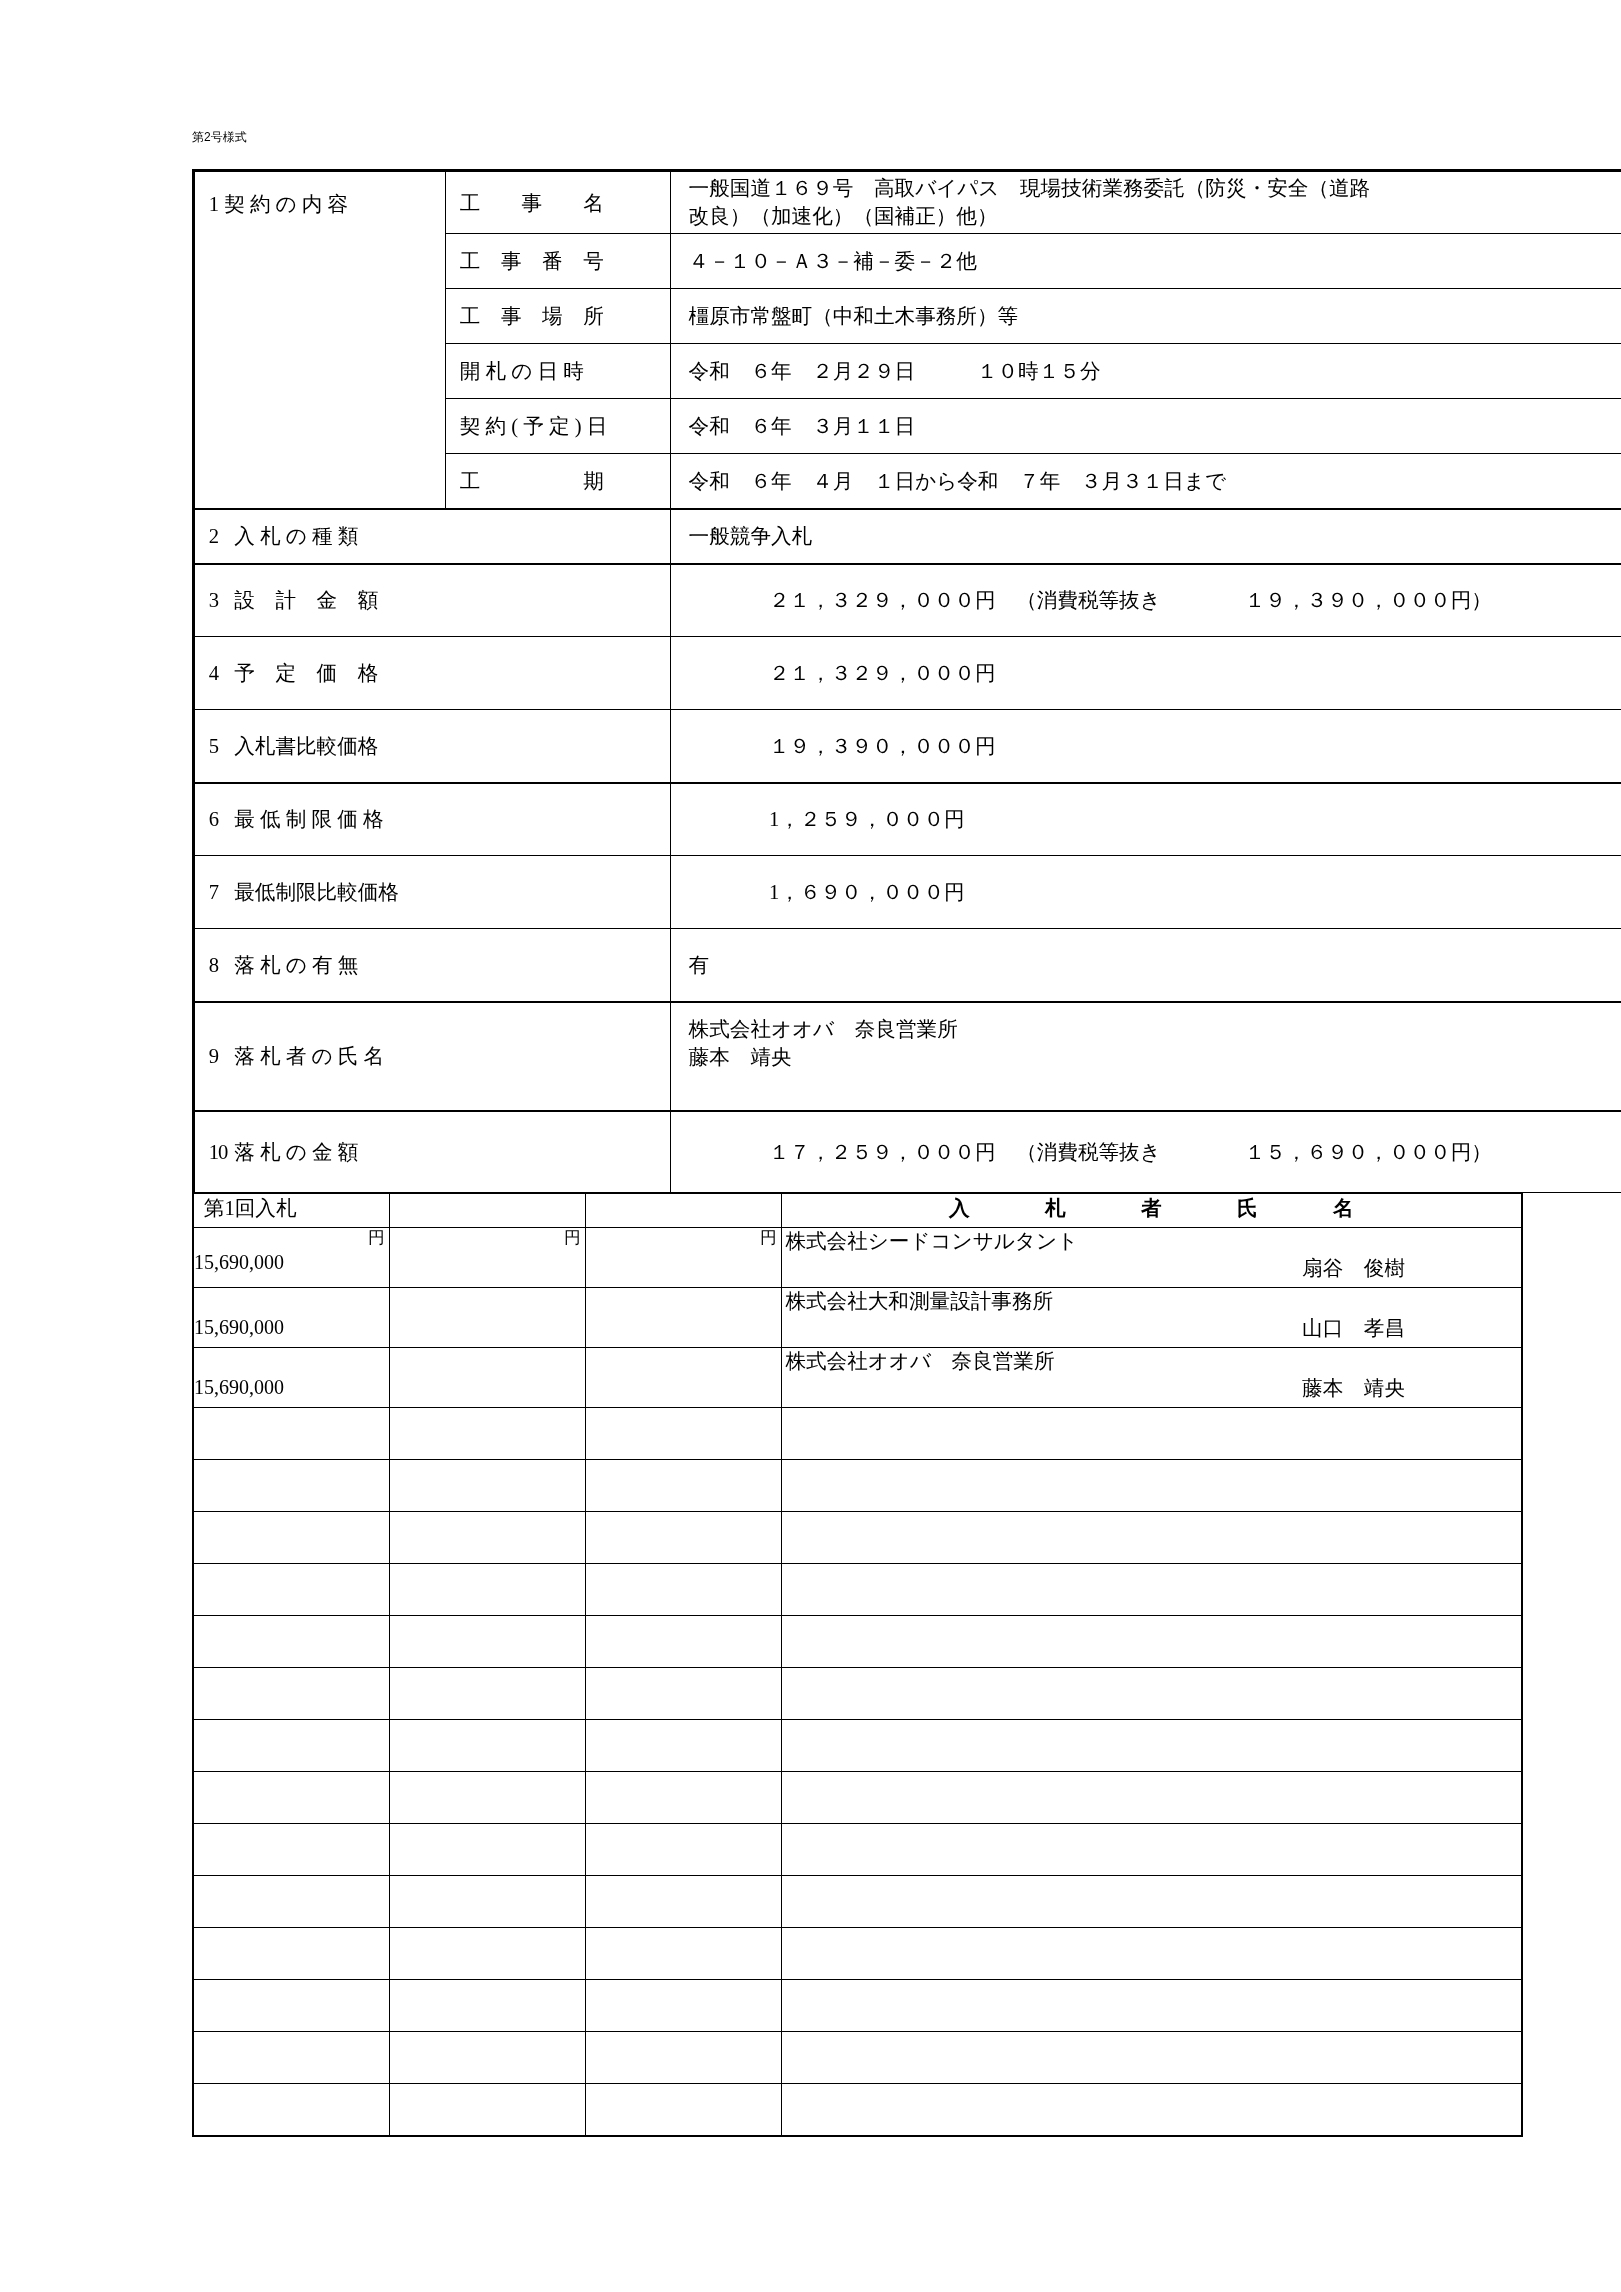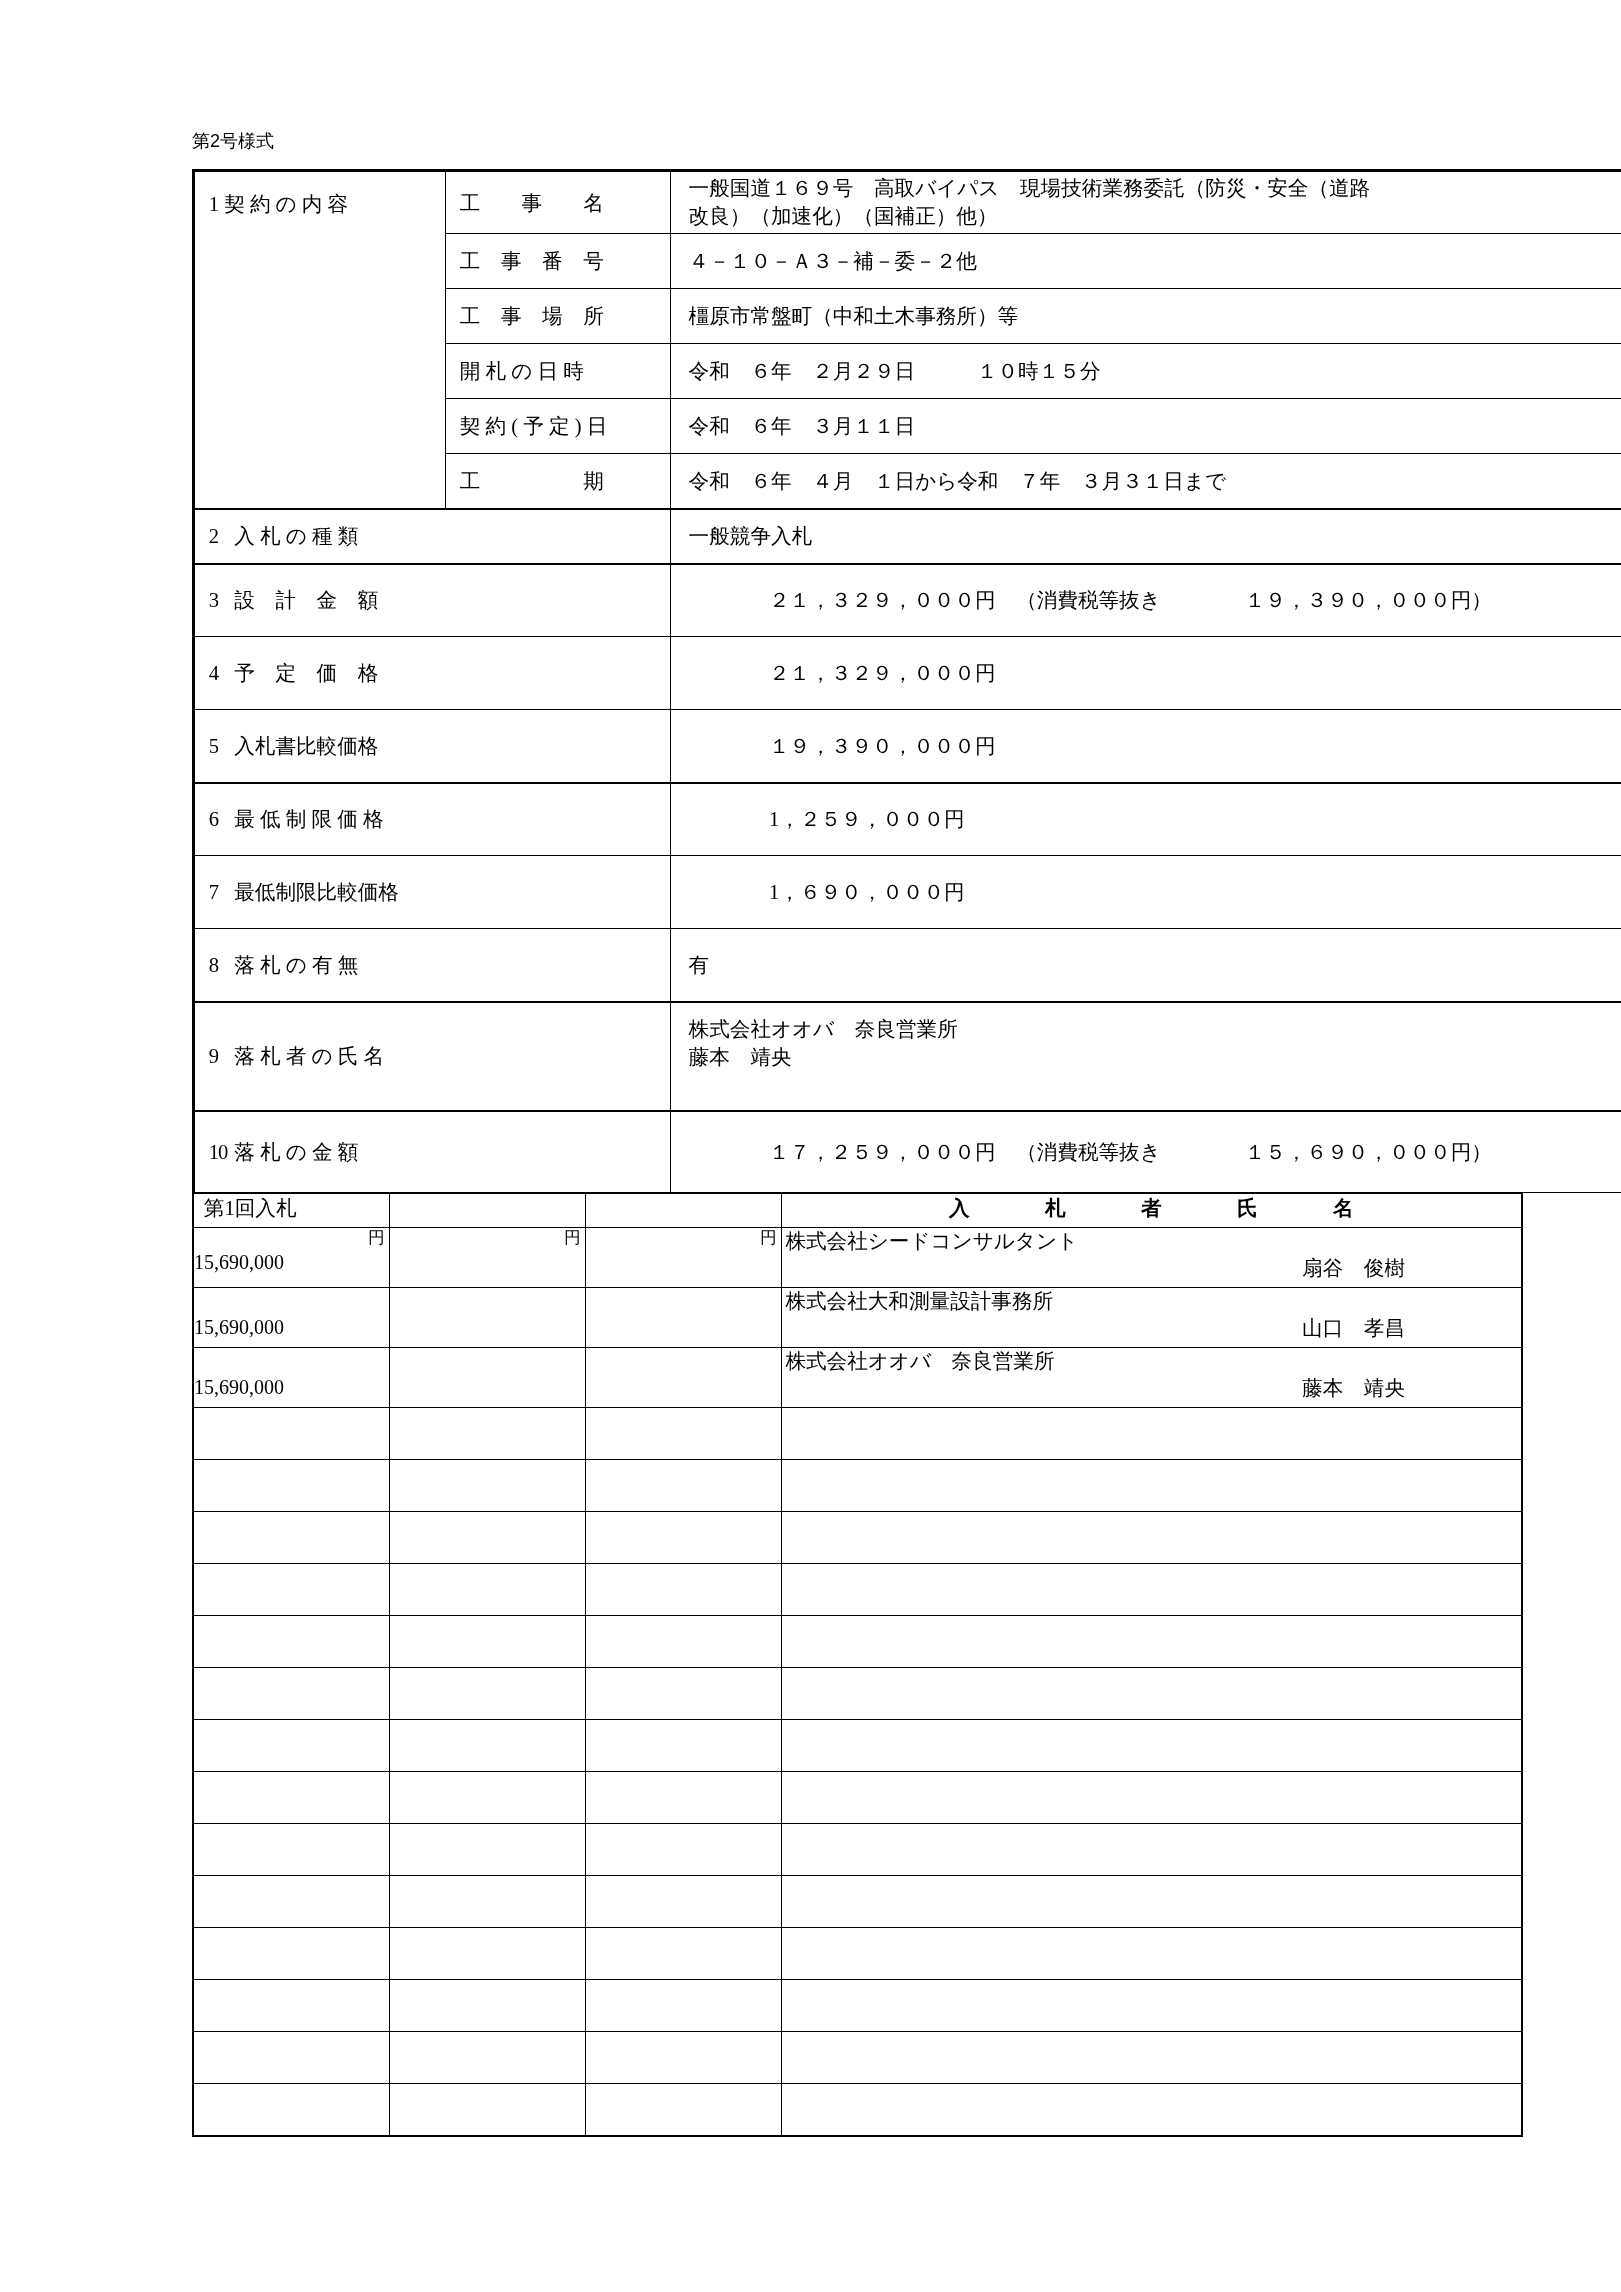--- a/index.html
+++ b/index.html
@@ -21,21 +21,21 @@
     left: 0; top: 0;
     width: 1621px;
     height: 2293px;
   }
 
   
   .form-no {
     position: absolute;
     left: 192px;
     top: 129px;
-    font-size: 18px;
+    font-size: 12px;
     letter-spacing: 0px;
     font-family: "Liberation Sans", "DejaVu Sans", sans-serif;
     white-space: nowrap;
   }
   .doc-title {
     position: absolute;
     left: 627px;
     top: 106px;
     font-size: 41px;
     letter-spacing: 45px;

